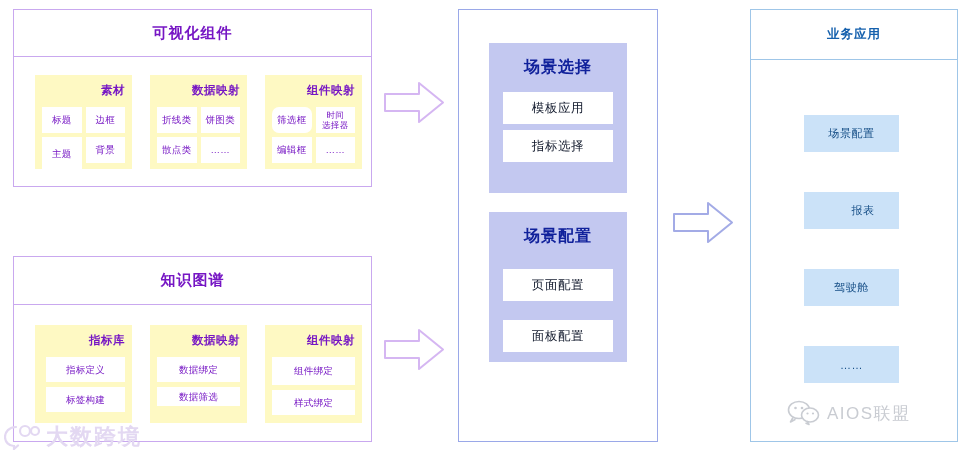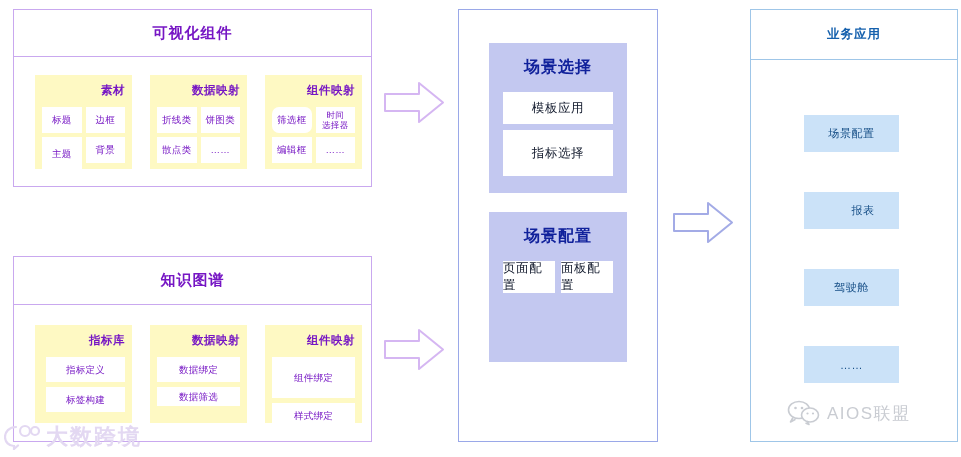--- a/index.html
+++ b/index.html
@@ -229,42 +229,42 @@
         <div class="group-title">数据映射</div>
         <div class="cell-grid" style="grid-template-columns:1fr; margin-top:9px; gap:5px;">
           <div class="cell" style="height:25px;">数据绑定</div>
           <div class="cell" style="height:19px;">数据筛选</div>
         </div>
       </div>
 
       <div class="group-purple" style="left:251px; top:20px; width:97px; height:98px; padding:8px 7px 8px 7px;">
         <div class="group-title">组件映射</div>
         <div class="cell-grid" style="grid-template-columns:1fr; margin-top:9px; gap:5px;">
-          <div class="cell" style="height:41px;">组件绑定</div>
+          <div class="cell" style="height:28px;">组件绑定</div>
           <div class="cell" style="height:25px;">样式绑定</div>
         </div>
       </div>
 
     </div>
   </div>
 
   <div class="panel panel-blueviolet" style="left:458px; top:9px; width:200px; height:433px;">
     <div class="panel-body" style="height:383px;">
 
       <div class="group-periwinkle" style="left:30px; top:33px; width:138px; height:150px; padding:14px 14px;">
         <div class="group-title">场景选择</div>
         <div class="cell-grid" style="grid-template-columns:1fr; margin-top:14px; gap:6px;">
           <div class="pill-navy" style="height:32px;">模板应用</div>
-          <div class="pill-navy" style="height:46px;">指标选择</div>
+          <div class="pill-navy" style="height:32px;">指标选择</div>
         </div>
       </div>
 
       <div class="group-periwinkle" style="left:30px; top:202px; width:138px; height:150px; padding:14px 14px;">
         <div class="group-title">场景配置</div>
-        <div class="cell-grid" style="grid-template-columns:1fr 1fr; margin-top:14px; gap:6px;">
+        <div class="cell-grid" style="grid-template-columns:1fr; margin-top:22px; gap:19px;">
           <div class="pill-navy" style="height:32px;">页面配置</div>
           <div class="pill-navy" style="height:32px;">面板配置</div>
         </div>
       </div>
 
     </div>
   </div>
 
   <div class="panel panel-blue" style="left:750px; top:9px; width:208px; height:433px;">
     <div class="panel-head" style="height:50px;">

